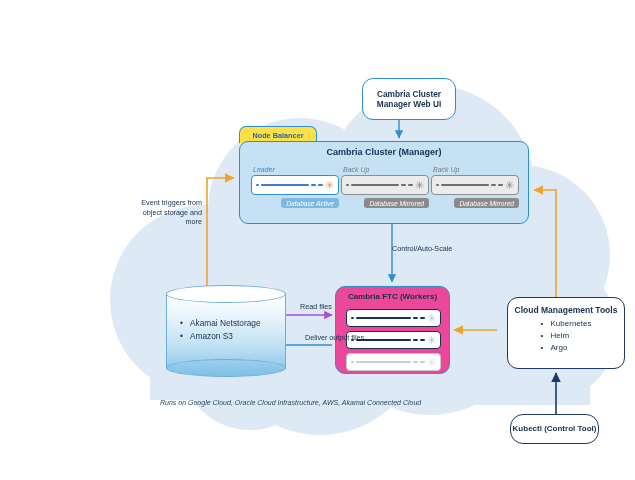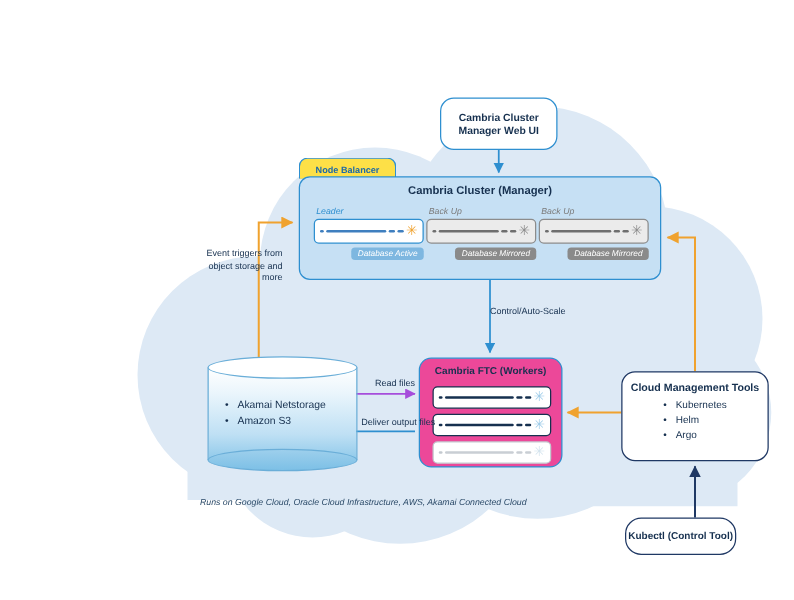--- a/index.html
+++ b/index.html
@@ -13,20 +13,21 @@
 
   
   #cloud-shape{position:absolute;left:0;top:0;width:635px;height:480px;}
 
   
   .node-box{
     position:absolute;box-sizing:border-box;
     border:1.4px solid #1f3864;border-radius:12px;background:#ffffff;
     display:flex;flex-direction:column;align-items:center;justify-content:center;
     text-align:center;
+    margin-left:10px;
   }
   .node-box .title{font-size:8.5px;font-weight:bold;color:#16304f;line-height:1.22;}
 
   
   #web-ui{
     left:352px;top:78px;width:94px;height:42px;
     border:1.3px solid #2e8fd0;border-radius:11px;background:#ffffff;
   }
   #web-ui .title{font-size:8.3px;color:#16304f;}
 
@@ -148,24 +149,24 @@
   }
 
   
   #kubectl{
     left:500px;top:414px;width:89px;height:30px;border-radius:13px;
   }
   #kubectl .title{font-size:8px;}
 
   
   .conn-label{position:absolute;font-size:7.2px;color:#16304f;line-height:1.35;}
-  #lbl-event{left:140px;top:198px;width:62px;text-align:right;margin-left:24px;}
+  #lbl-event{left:140px;top:198px;width:62px;text-align:right;}
   #lbl-control{left:392px;top:244px;}
   #lbl-read{left:284px;top:302px;padding-left:16px;}
-  #lbl-deliver{left:260px;top:333px;padding-left:29px;}
+  #lbl-deliver{left:276px;top:333px;padding-left:29px;}
   #footer-note{
     position:absolute;left:160px;top:399px;
     font-size:7px;font-style:italic;color:#2b4a68;
   }
 
   #connectors{position:absolute;left:0;top:0;width:635px;height:480px;pointer-events:none;}
 </style>
 </head>
 <body>
 

